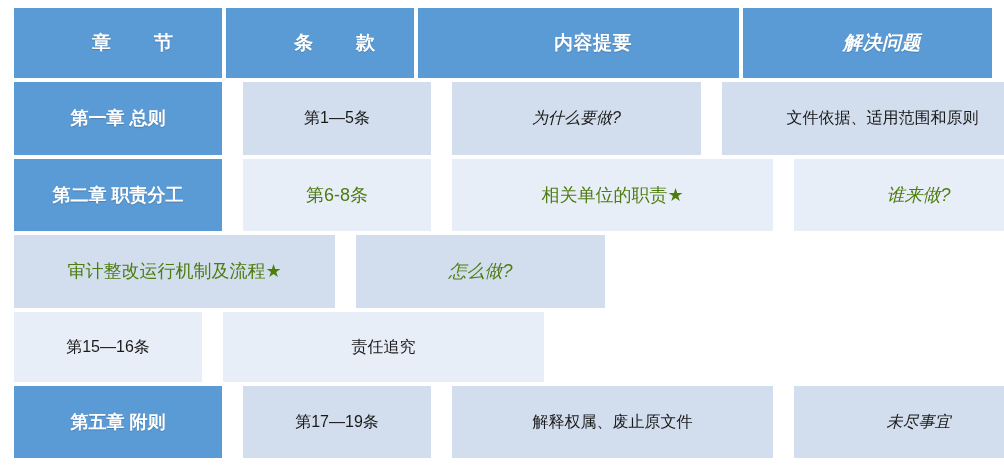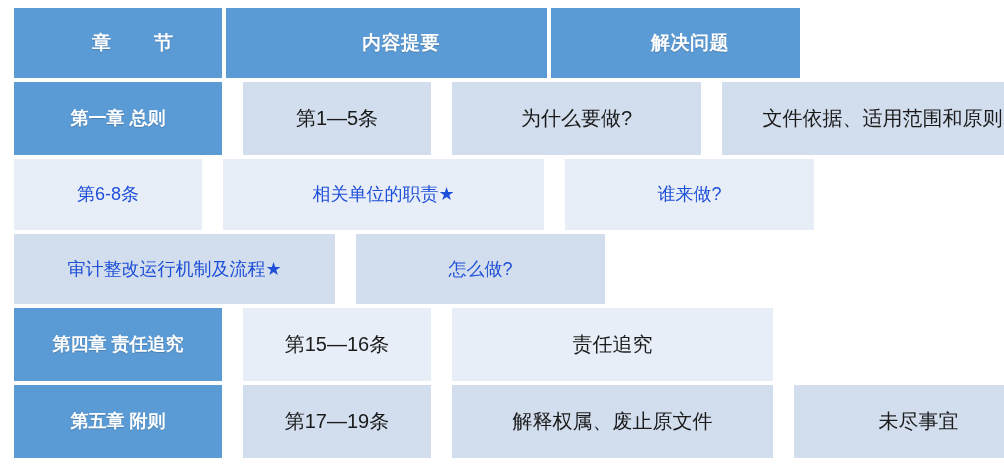--- a/index.html
+++ b/index.html
@@ -38,21 +38,21 @@
     box-sizing: border-box;
     text-align: center;
     line-height: 1.25;
     padding: 2px 6px;
     overflow: hidden;
   }
   
   .col-0 { width: 208px; flex: 0 0 208px; }
   .col-1 { width: 188px; flex: 0 0 188px; }
   .col-2 { width: 321px; flex: 0 0 321px; }
-  .col-3 { width: 249px; flex: 0 0 249px; }
+  .col-3 { width: 249px; flex: 0 0 249px; font-style: italic; }
 
   
   .hdr {
     background: #5B9BD5;
     color: #ffffff;
     font-weight: bold;
     font-size: 19px;
     letter-spacing: 0.5px;
     text-shadow: 0 1px 1px rgba(0,0,0,0.18);
     padding-left: 35px;
@@ -64,31 +64,34 @@
     background: #5B9BD5;
     color: #ffffff;
     font-weight: bold;
     font-size: 18px;
     text-shadow: 0 1px 1px rgba(0,0,0,0.18);
   }
   
   .tint-a { background: #D2DEED; }
   .tint-b { background: #E8EEF7; }
 
-  .txt-dark { color: #1a1a1a; font-size: 20px; }
-  .txt-red  { color: #1d4ed8; font-size: 18px; }
+  .txt-dark { color: #1a1a1a; font-size: 16px; }
+  .txt-red  { color: #4d7c0f; font-size: 18px; }
 </style>
 </head>
 <body>
 
 <div id="table-root">
 
   <div class="row row-header">
     <div class="cell col-0 hdr">
       <span class="spaced">章　节</span>
+    </div>
+    <div class="cell col-1 hdr">
+      <span class="spaced">条　款</span>
     </div>
     <div class="cell col-2 hdr">
       <span>内容提要</span>
     </div>
     <div class="cell col-3 hdr">
       <span>解决问题</span>
     </div>
   </div>
 
   <div class="row row-body">
@@ -100,20 +103,23 @@
     </div>
     <div class="cell col-3 tint-a">
       <span class="txt-dark">为什么要做?</span>
     </div>
     <div class="cell col-2 tint-a">
       <span class="txt-dark">文件依据、适用范围和原则</span>
     </div>
   </div>
 
   <div class="row row-body">
+    <div class="cell col-0 chap">
+      <span>第二章 职责分工</span>
+    </div>
     <div class="cell col-1 tint-b">
       <span class="txt-red">第6-8条</span>
     </div>
     <div class="cell col-2 tint-b">
       <span class="txt-red">相关单位的职责★</span>
     </div>
     <div class="cell col-3 tint-b">
       <span class="txt-red">谁来做?</span>
     </div>
   </div>
@@ -121,23 +127,20 @@
   <div class="row row-body">
     <div class="cell col-2 tint-a">
       <span class="txt-red">审计整改运行机制及流程★</span>
     </div>
     <div class="cell col-3 tint-a">
       <span class="txt-red">怎么做?</span>
     </div>
   </div>
 
   <div class="row row-body">
-    <div class="cell col-0 chap">
-      <span>第四章 责任追究</span>
-    </div>
     <div class="cell col-1 tint-b">
       <span class="txt-dark">第15—16条</span>
     </div>
     <div class="cell col-2 tint-b">
       <span class="txt-dark">责任追究</span>
     </div>
   </div>
 
   <div class="row row-body">
     <div class="cell col-0 chap">

